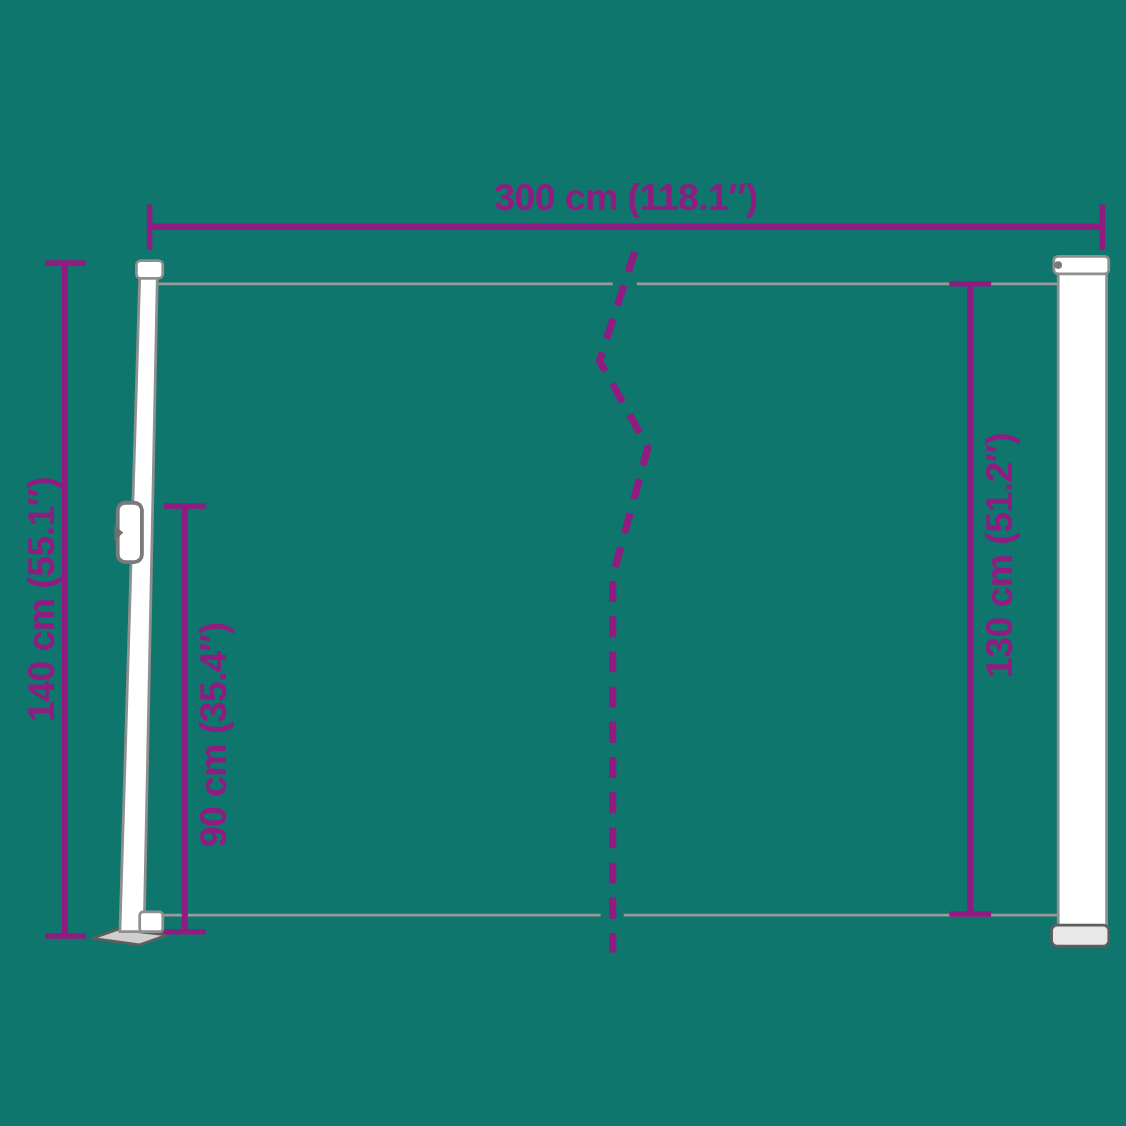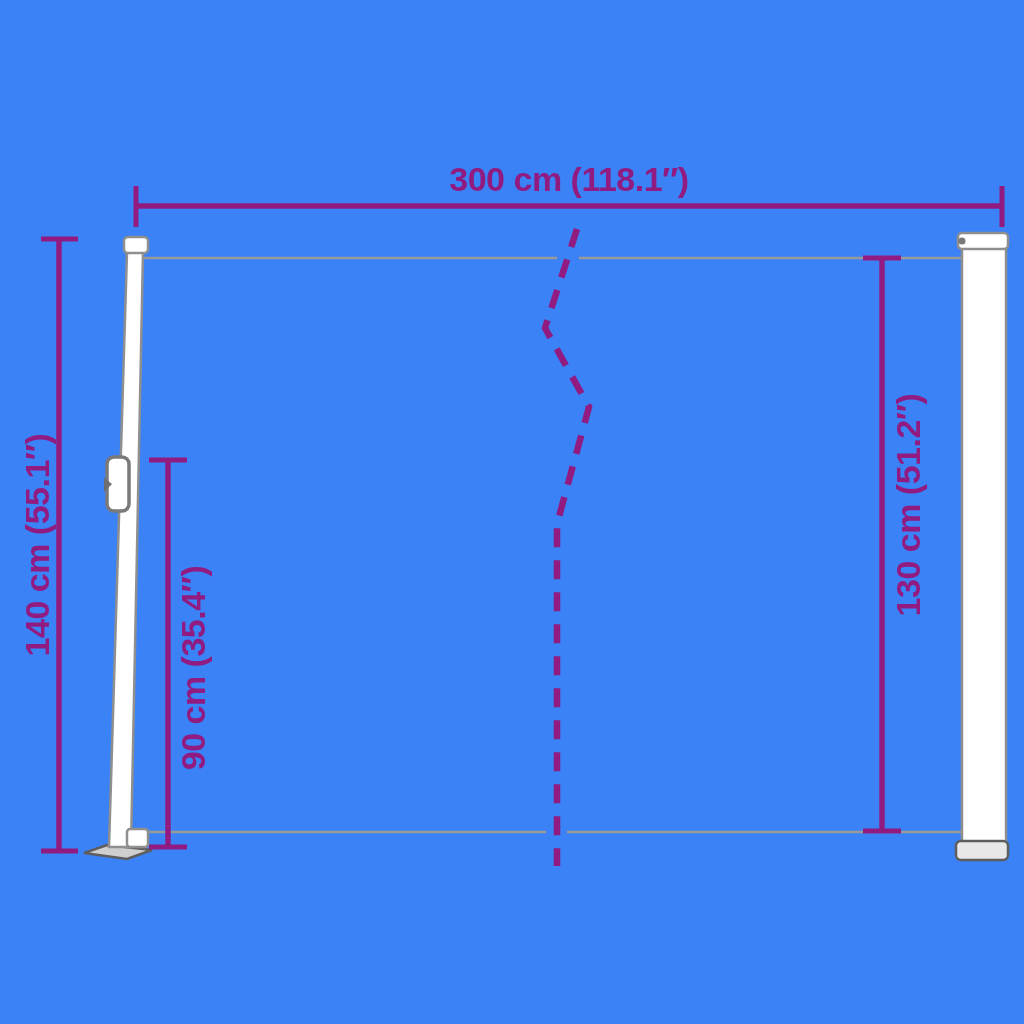--- a/index.html
+++ b/index.html
@@ -7,21 +7,21 @@
     padding: 0;
     background: #ffffff;
     width: 1024px;
     height: 1024px;
     overflow: hidden;
   }
   .stage {
     position: relative;
     width: 1024px;
     height: 1024px;
-    background: #3b82f6;
+    background: #0f766e;
   }
   svg { display: block; }
   .dim-text {
     font-family: "Liberation Sans", sans-serif;
     font-weight: bold;
     font-size: 34px;
     letter-spacing: -0.5px;
     fill: #911B80;
   }
   .dim-line { stroke: #911B80; stroke-width: 5.5; fill: none; }

